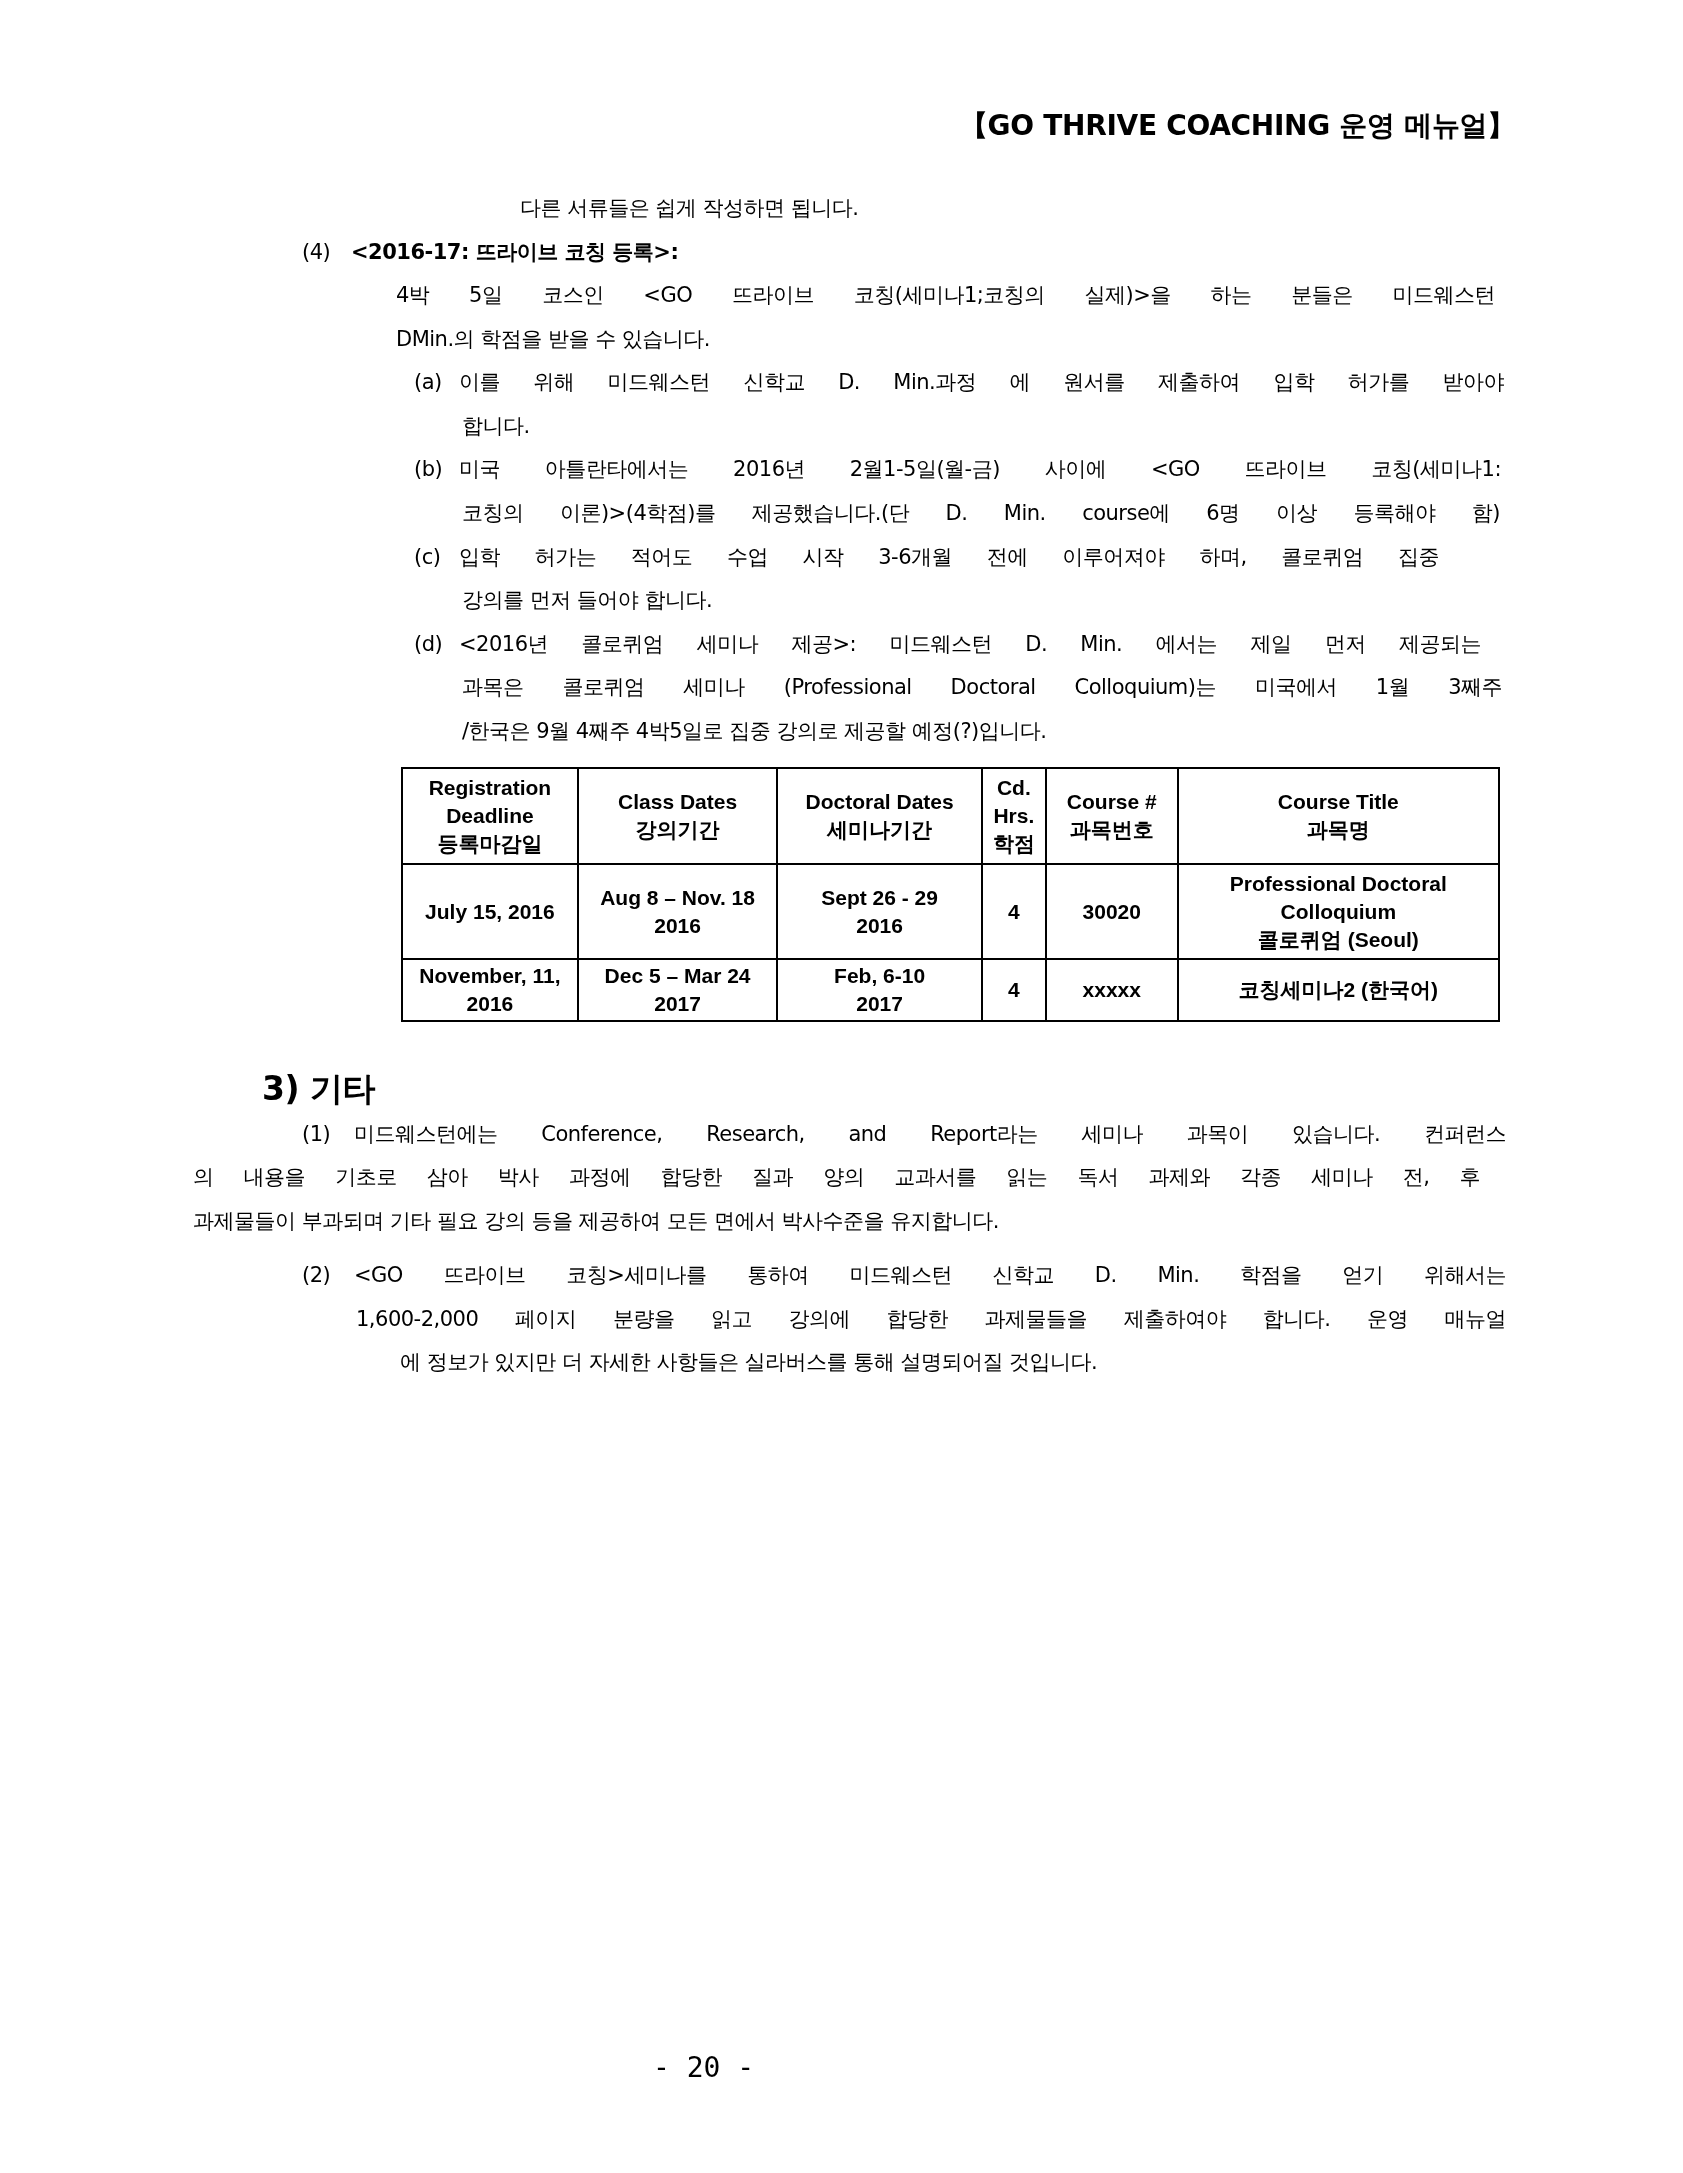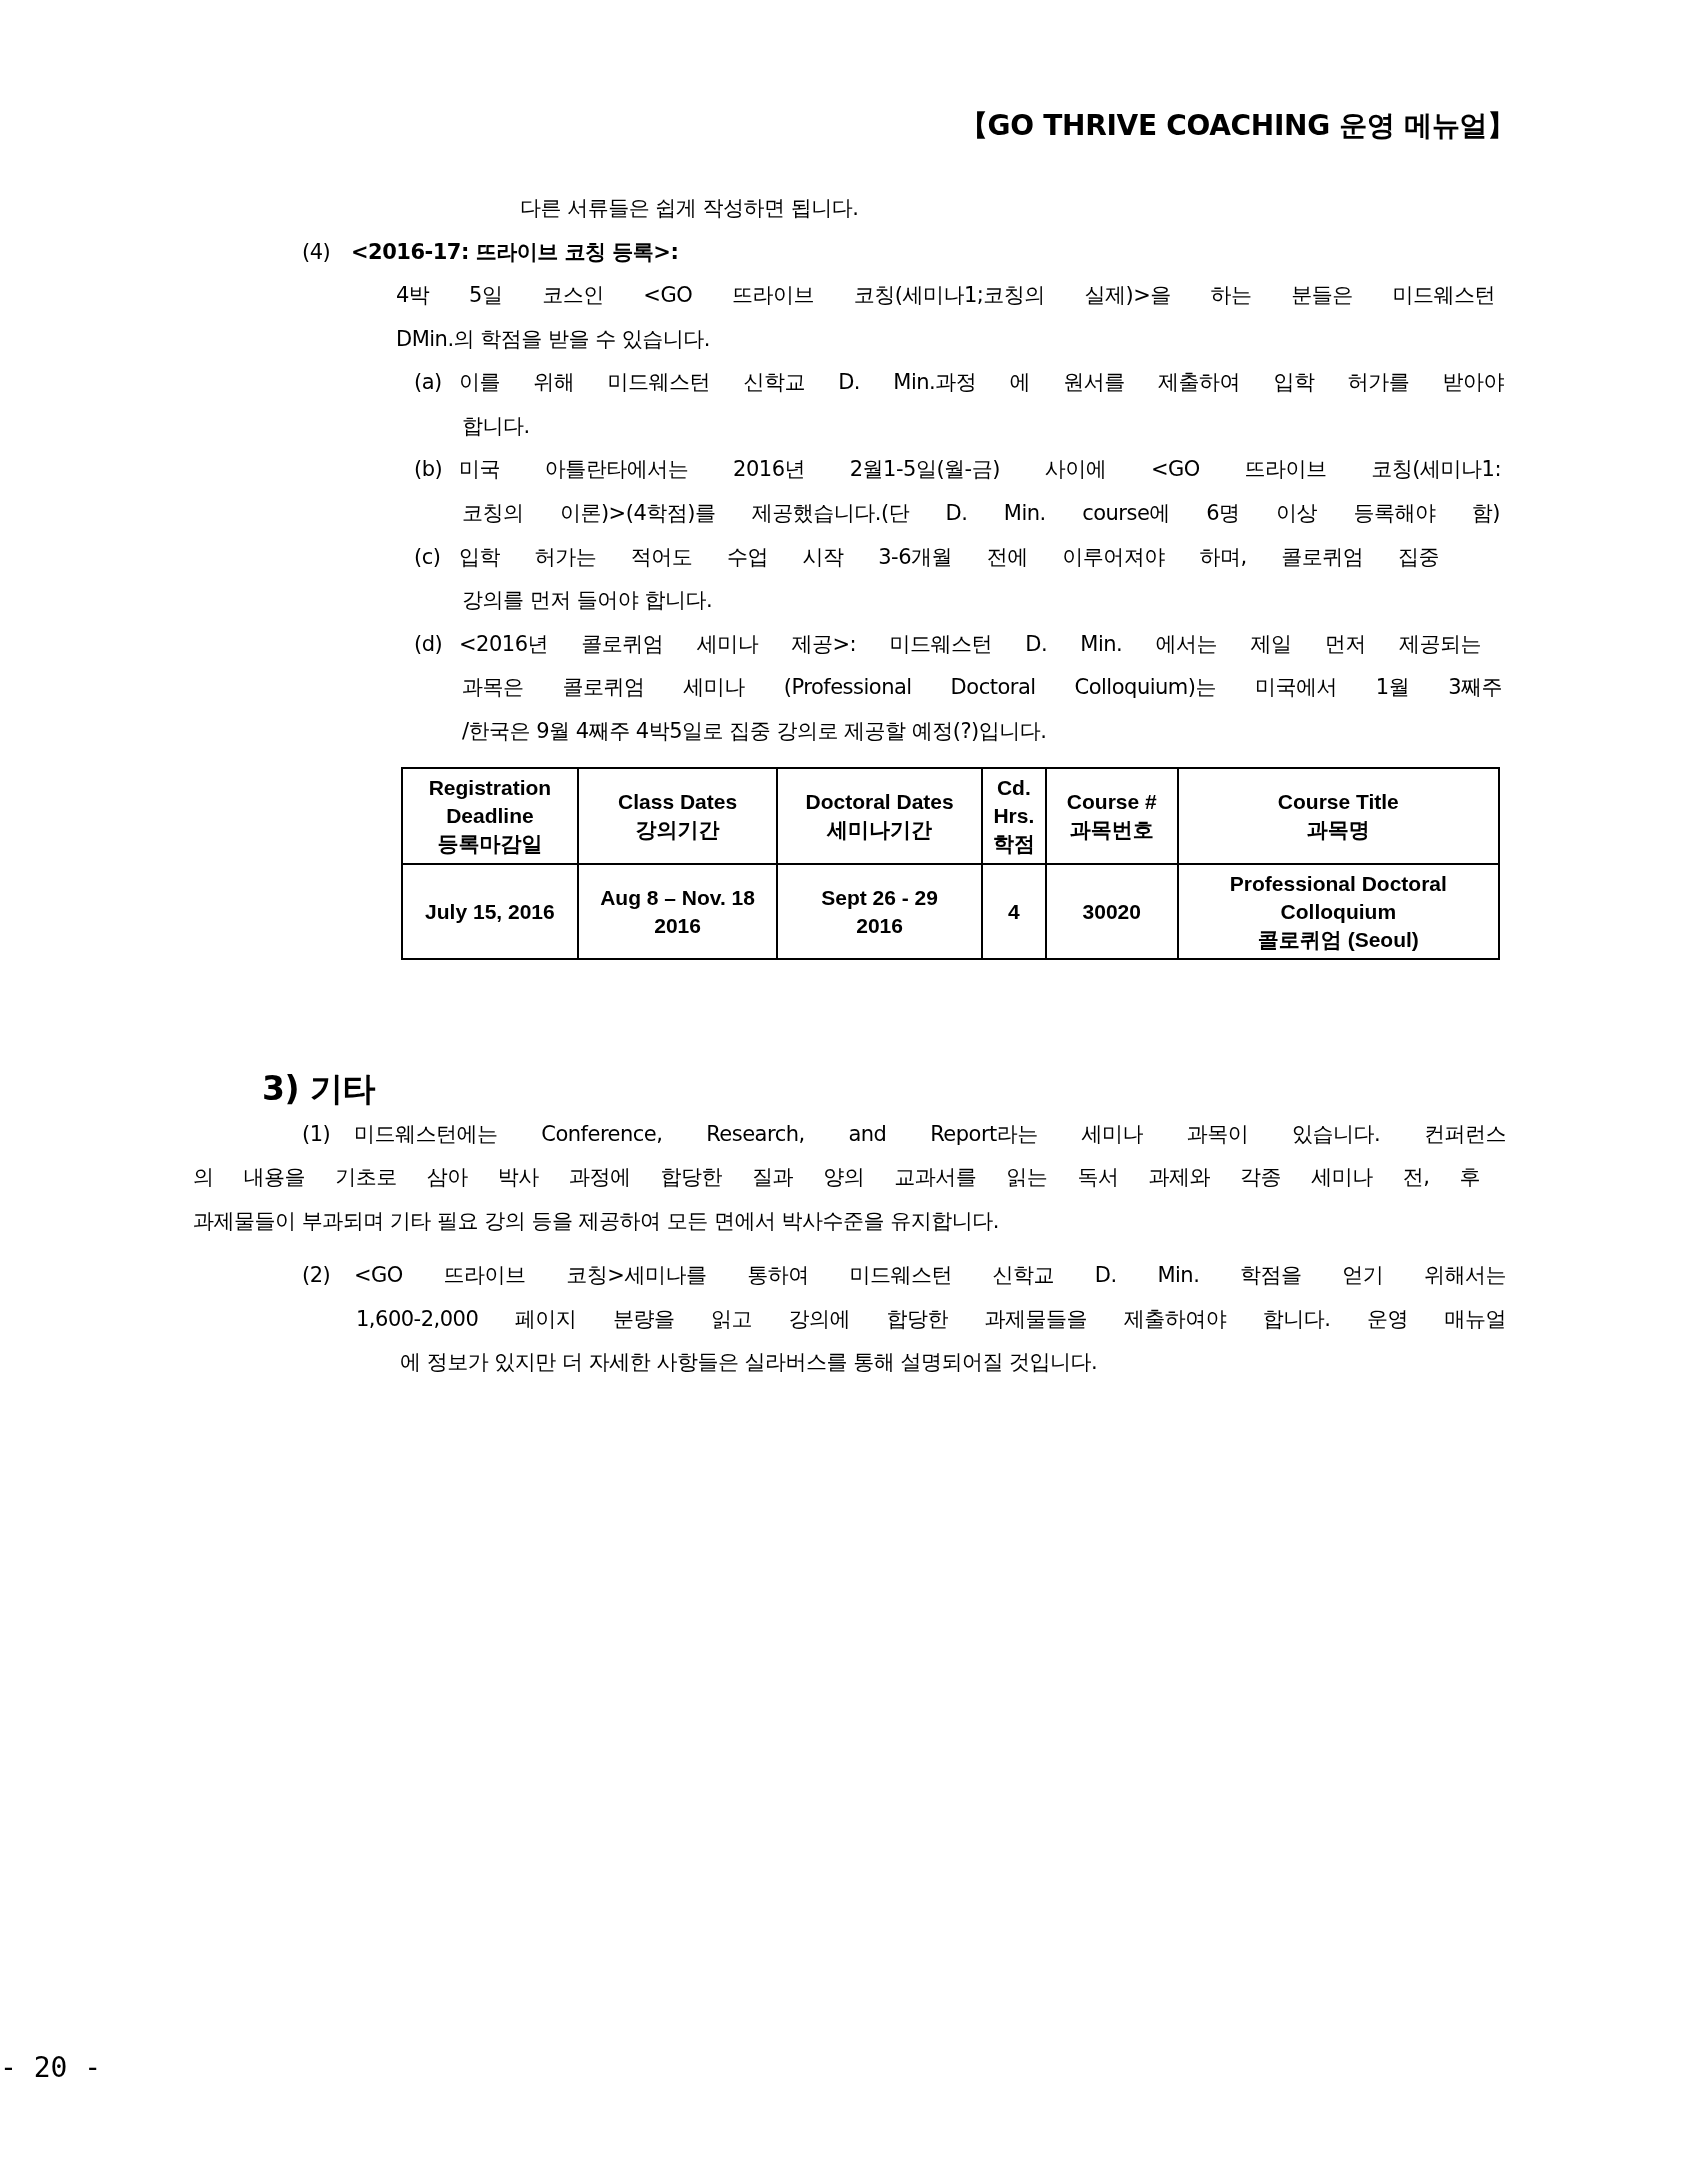--- a/index.html
+++ b/index.html
@@ -7,21 +7,21 @@
          font-family:"DejaVu Sans", "Liberation Sans", sans-serif; }
   .abs { position:absolute; white-space:nowrap; }
   .txt { font-size:21px; line-height:44px; letter-spacing:-0.5px; transform-origin:left top; }
   .bold { font-weight:bold; }
   .header { font-size:28px; font-weight:bold; right:168px; top:107px; letter-spacing:-0.3px; }
   .justify { text-align:justify; text-align-last:justify; white-space:normal; }
   table.sched { position:absolute; left:401px; top:767px; width:1099px; border-collapse:collapse;
                 font-family:"Liberation Sans", sans-serif; font-weight:bold; font-size:21px; }
   table.sched td { border:2px solid #000; text-align:center; vertical-align:middle; padding:2px 4px; line-height:28px; }
   tr.h { height:96px;padding-left:44px; } tr.r1 { height:95px; } tr.r2 { height:56px; }
-  .pageno { left:0; width:1407px; top:2051px; font-family:"DejaVu Sans Mono", monospace; font-size:28px; }
+  .pageno { left:0; width:1407px; text-align:center; top:2051px; font-family:"DejaVu Sans Mono", monospace; font-size:28px; }
 </style>
 </head>
 <body>
 
 <div class="abs header">【GO THRIVE COACHING 운영 메뉴얼】</div>
 
 <div class="abs txt" style="left:520px; top:186px;">다른 서류들은 쉽게 작성하면 됩니다.</div>
 
 <div class="abs txt" style="left:302px; top:230px;">(4)</div>
 <div class="abs txt bold" style="left:351px; top:230px;">&lt;2016-17: 뜨라이브 코칭 등록&gt;:</div>
@@ -94,20 +94,37 @@
       <div>2016</div>
     </td>
     <td>4</td>
     <td>30020</td>
     <td>
       <div>Professional Doctoral</div>
       <div>Colloquium</div>
       <div>콜로퀴엄 (Seoul)</div>
     </td>
   </tr>
+  <tr class="r2">
+    <td>
+      <div>November, 11,</div>
+      <div>2016</div>
+    </td>
+    <td>
+      <div>Dec 5 – Mar 24</div>
+      <div>2017</div>
+    </td>
+    <td>
+      <div>Feb, 6-10</div>
+      <div>2017</div>
+    </td>
+    <td>4</td>
+    <td>xxxxx</td>
+    <td>코칭세미나2 (한국어)</td>
+  </tr>
 </tbody>
   </table>
 
 <div class="abs txt bold" style="left:262px; top:1067px; font-size:33px;">3) 기타</div>
 
 <div class="abs txt" style="left:302px; top:1112px;">(1)</div>
 <div class="abs txt justify" style="left:354px; top:1112px; width:1152px;">미드웨스턴에는 Conference, Research, and Report라는 세미나 과목이 있습니다. 컨퍼런스</div>
 <div class="abs txt justify" style="left:193px; top:1155px; width:1287px;">의 내용을 기초로 삼아 박사 과정에 합당한 질과 양의 교과서를 읽는 독서 과제와 각종 세미나 전, 후</div>
 <div class="abs txt" style="left:193px; top:1199px;">과제물들이 부과되며 기타 필요 강의 등을 제공하여 모든 면에서 박사수준을 유지합니다.</div>
 

